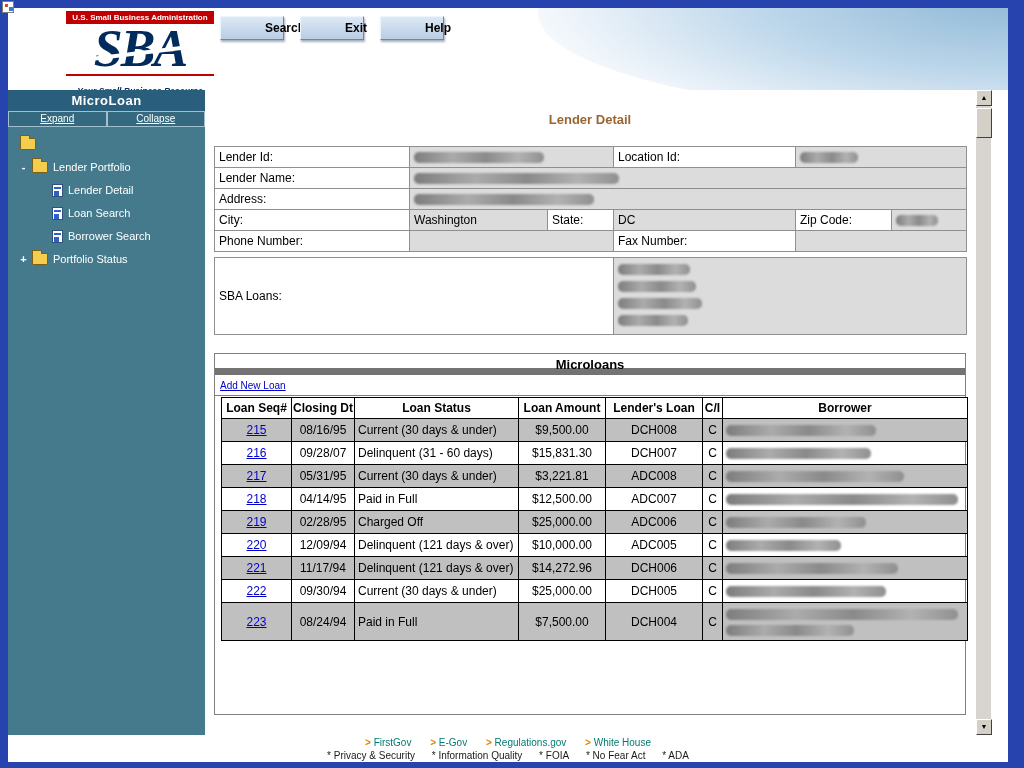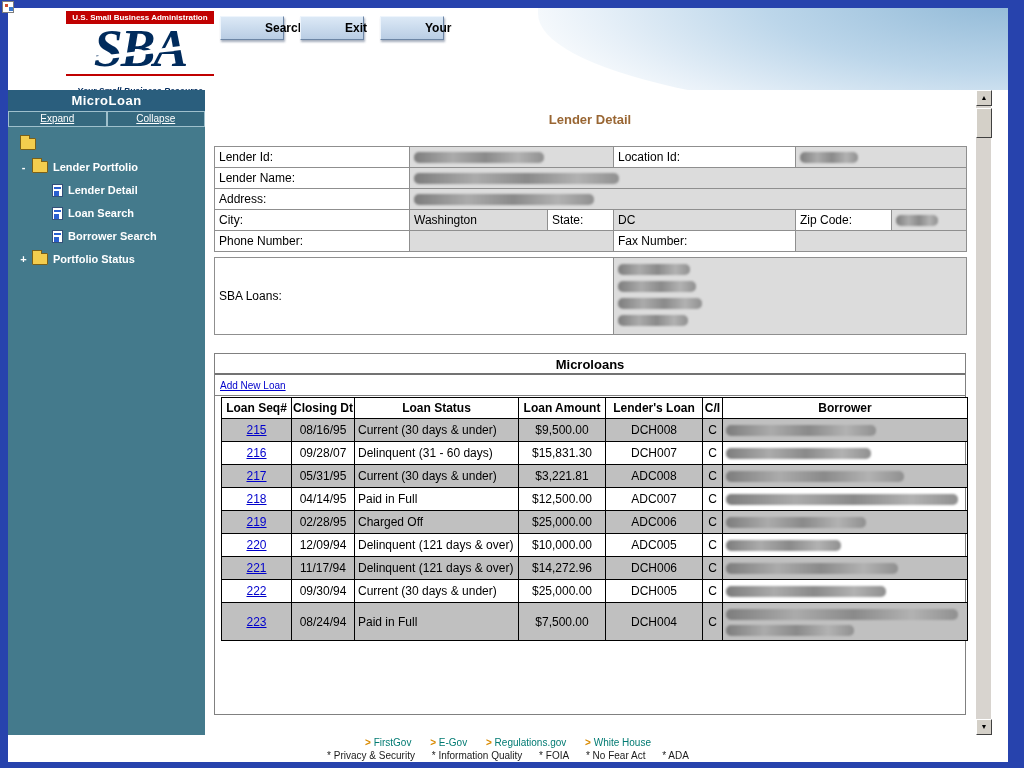--- a/index.html
+++ b/index.html
@@ -29,41 +29,41 @@
   .sidebar { position:absolute; left:0; top:82px; width:197px; height:645px; background:#447a8c; }
   .sb-title { height:21px; background:#2a5e7d; color:#fff; font-size:13px; font-weight:bold; text-align:center; line-height:21px; letter-spacing:.5px; }
   .sb-ec { display:flex;border-radius:8px; }
   .sb-ec-cell { flex:1; height:16px; background:#35697f; border:1px solid #9fc0cc; color:#fff; font-size:10px; text-align:center; line-height:14px; cursor:pointer; }
   .sb-ec-cell span { text-decoration:underline; }
   .tree { padding:10px 0 0 8px; }
   .tree-row { display:flex; align-items:center; gap:5px; margin-bottom:9px; height:14px; color:#fff; cursor:pointer; }
   .tree-row.lvl0 { padding-left:4px; cursor:default; }
   .tree-row.lvl1 { padding-left:4px; }
   .tree-row.lvl2 { padding-left:36px; }
-  .tree-label { font-size:11px; font-weight:bold; color:#fff; white-space:nowrap; }
+  .tree-label { font-size:11px; font-weight:normal; color:#fff; white-space:nowrap; }
   .twisty { font-size:11px; font-weight:bold; width:7px; text-align:center; }
   .folder-icon { display:inline-block; width:16px; height:12px; background:#f3cd4e; border:1px solid #7a5f18; border-radius:1px; position:relative; flex:0 0 auto; }
   .folder-icon::before { content:""; position:absolute; left:-1px; top:-4px; width:8px; height:3px; background:#f3cd4e; border:1px solid #7a5f18; border-bottom:none; }
   .doc-icon { display:inline-block; width:11px; height:13px; background:#fff; border:1px solid #33507a; position:relative; flex:0 0 auto; }
   .doc-icon::before { content:""; position:absolute; left:1px; top:2px; width:7px; height:2px; background:#2a5fd0; }
   .doc-icon::after { content:""; position:absolute; left:1px; top:6px; width:5px; height:5px; background:#2a5fd0; }
 
   
   .main { position:absolute; left:197px; top:82px; width:770px; height:645px; background:#fff; overflow:hidden; padding:22px 9px 0 9px; }
   .page-title { text-align:center; color:#996633; font-size:13px; font-weight:bold; margin-bottom:19px; }
   table.detail { width:752px; border-collapse:collapse; table-layout:fixed; font-size:12px; }
   table.detail td { border:1px solid #8f8f8f; height:21px; padding:1px 4px; background:#fff; overflow:hidden; white-space:nowrap; }
   table.detail td.val { background:#dcdcdc; }
   table.sba-box { width:752px; border-collapse:collapse; table-layout:fixed; font-size:12px; margin-top:5px; }
   table.sba-box td { border:1px solid #8f8f8f; padding:4px; vertical-align:middle; }
   table.sba-box td.val { background:#dcdcdc; vertical-align:top; }
   .sba-line { height:17px; }
 
   .micro-box { margin-top:18px; border:1px solid #808080; min-height:362px; }
-  .micro-title { height:21px; line-height:21px; text-align:center; font-size:13px; font-weight:bold; border-bottom:2px solid #737373; }
+  .micro-title { height:21px; line-height:21px; text-align:center; font-size:13px; font-weight:bold; border-bottom:7px solid #737373; }
   .add-row { height:21px; line-height:21px; padding-left:5px; border-bottom:1px solid #808080; font-size:10px; }
   .add-link { color:#0000cc; text-decoration:underline; cursor:pointer; }
   table.micro { border-collapse:collapse; table-layout:fixed; margin:1px 0 0 6px; width:746px; font-size:12px; }
   table.micro th { border:1px solid #000; background:#fff; font-weight:bold; font-size:12px; padding:3px 1px; text-align:center; overflow:hidden; }
   table.micro td { border:1px solid #000; padding:4px 3px; overflow:hidden; vertical-align:middle; }
   tr.alt td { background:#c0c0c0; }
   .c-seq { text-align:center; }
   .seq-link { color:#0000cc; text-decoration:underline; cursor:pointer; }
   .c-dt, .c-amt, .c-ll, .c-ci { text-align:center; }
   .c-status { text-align:left; }
@@ -100,21 +100,21 @@
     <div class="header">
       <div class="swoosh"></div>
       <div class="logo">
         <div class="logo-redbar">U.S. Small Business Administration</div>
         <div class="logo-sba">SBA</div>
         <div class="logo-tag">Your Small Business Resource</div>
       </div>
       <div class="toolbar">
         <button class="btn">Search</button>
         <button class="btn">Exit</button>
-        <button class="btn">Your</button>
+        <button class="btn">Help</button>
       </div>
     </div>
 
     <div class="sidebar">
       <div class="sb-title">MicroLoan</div>
       <div class="sb-ec">
         <div class="sb-ec-cell"><span>Expand</span></div>
         <div class="sb-ec-cell"><span>Collapse</span></div>
       </div>
       <div class="tree">

